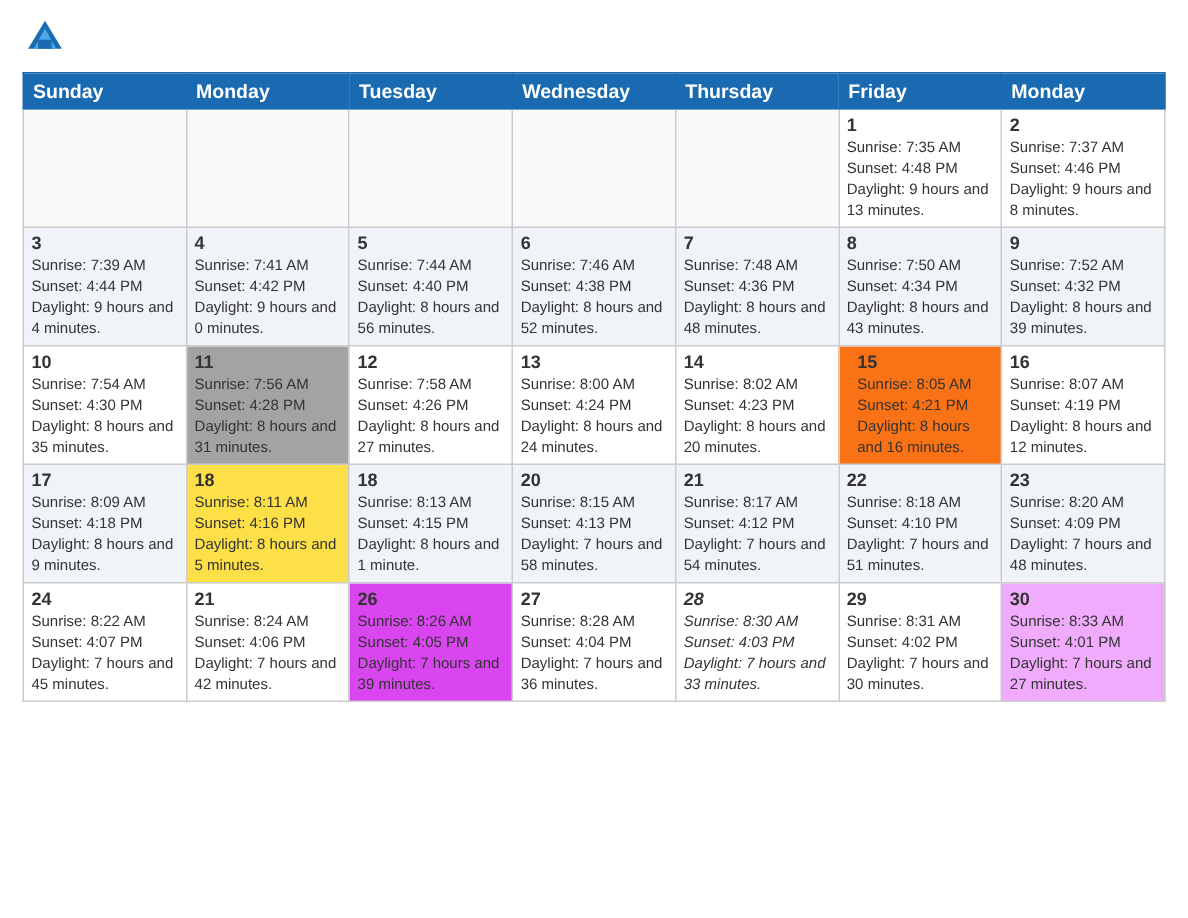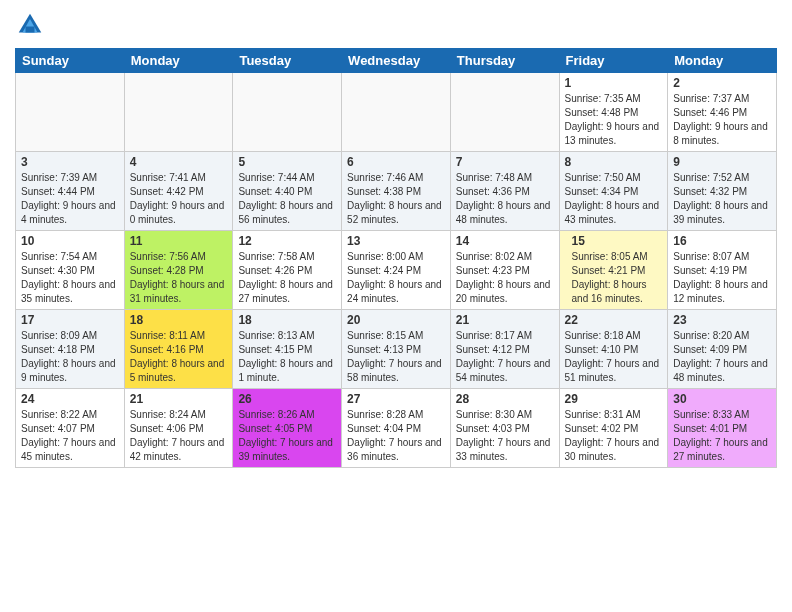--- a/index.html
+++ b/index.html
@@ -159,29 +159,29 @@
           <td style="background: rgb(240, 244, 248);"><span class="day-num">7</span>
         <span class="day-info">Sunrise: 7:48 AM<br>Sunset: 4:36 PM<br>Daylight: 8 hours and 48 minutes.</span></td>
           <td style="background: rgb(240, 244, 248);"><span class="day-num">8</span>
         <span class="day-info">Sunrise: 7:50 AM<br>Sunset: 4:34 PM<br>Daylight: 8 hours and 43 minutes.</span></td>
           <td style="background: rgb(240, 244, 248);"><span class="day-num">9</span>
         <span class="day-info">Sunrise: 7:52 AM<br>Sunset: 4:32 PM<br>Daylight: 8 hours and 39 minutes.</span></td>
         </tr>
         <tr>
           <td style="background: rgb(255, 255, 255); margin-left: 40px;"><span class="day-num">10</span>
         <span class="day-info">Sunrise: 7:54 AM<br>Sunset: 4:30 PM<br>Daylight: 8 hours and 35 minutes.</span></td>
-          <td style="background: #bef264; margin-top: 40px;"><span class="day-num">11</span>
+          <td style="background: #a3a3a3; margin-top: 40px;"><span class="day-num">11</span>
         <span class="day-info">Sunrise: 7:56 AM<br>Sunset: 4:28 PM<br>Daylight: 8 hours and 31 minutes.</span></td>
           <td style="background: rgb(255, 255, 255);"><span class="day-num">12</span>
         <span class="day-info">Sunrise: 7:58 AM<br>Sunset: 4:26 PM<br>Daylight: 8 hours and 27 minutes.</span></td>
           <td style="background: rgb(255, 255, 255);"><span class="day-num">13</span>
         <span class="day-info">Sunrise: 8:00 AM<br>Sunset: 4:24 PM<br>Daylight: 8 hours and 24 minutes.</span></td>
           <td style="background: rgb(255, 255, 255);"><span class="day-num">14</span>
         <span class="day-info">Sunrise: 8:02 AM<br>Sunset: 4:23 PM<br>Daylight: 8 hours and 20 minutes.</span></td>
-          <td style="background: #fef9c3; padding-left: 12px;"><span class="day-num">15</span>
+          <td style="background: #f97316; padding-left: 12px;"><span class="day-num">15</span>
         <span class="day-info">Sunrise: 8:05 AM<br>Sunset: 4:21 PM<br>Daylight: 8 hours and 16 minutes.</span></td>
           <td style="background: rgb(255, 255, 255);"><span class="day-num">16</span>
         <span class="day-info">Sunrise: 8:07 AM<br>Sunset: 4:19 PM<br>Daylight: 8 hours and 12 minutes.</span></td>
         </tr>
         <tr>
           <td style="background: rgb(240, 244, 248);"><span class="day-num">17</span>
         <span class="day-info">Sunrise: 8:09 AM<br>Sunset: 4:18 PM<br>Daylight: 8 hours and 9 minutes.</span></td>
           <td style="background: #fde047;"><span class="day-num">18</span>
         <span class="day-info">Sunrise: 8:11 AM<br>Sunset: 4:16 PM<br>Daylight: 8 hours and 5 minutes.</span></td>
           <td style="background: rgb(240, 244, 248);"><span class="day-num">18</span>
@@ -197,21 +197,21 @@
         </tr>
         <tr>
           <td style="background: rgb(255, 255, 255);"><span class="day-num">24</span>
         <span class="day-info">Sunrise: 8:22 AM<br>Sunset: 4:07 PM<br>Daylight: 7 hours and 45 minutes.</span></td>
           <td style="background: rgb(255, 255, 255);"><span class="day-num">21</span>
         <span class="day-info">Sunrise: 8:24 AM<br>Sunset: 4:06 PM<br>Daylight: 7 hours and 42 minutes.</span></td>
           <td style="background: #d946ef;"><span class="day-num">26</span>
         <span class="day-info">Sunrise: 8:26 AM<br>Sunset: 4:05 PM<br>Daylight: 7 hours and 39 minutes.</span></td>
           <td style="background: rgb(255, 255, 255);"><span class="day-num">27</span>
         <span class="day-info">Sunrise: 8:28 AM<br>Sunset: 4:04 PM<br>Daylight: 7 hours and 36 minutes.</span></td>
-          <td style="background: rgb(255, 255, 255);"><span class="day-num">28</span>
+          <td style="background: rgb(255, 255, 255); font-style: italic;"><span class="day-num">28</span>
         <span class="day-info">Sunrise: 8:30 AM<br>Sunset: 4:03 PM<br>Daylight: 7 hours and 33 minutes.</span></td>
           <td style="background: rgb(255, 255, 255);"><span class="day-num">29</span>
         <span class="day-info">Sunrise: 8:31 AM<br>Sunset: 4:02 PM<br>Daylight: 7 hours and 30 minutes.</span></td>
           <td style="background: #f0abfc;"><span class="day-num">30</span>
         <span class="day-info">Sunrise: 8:33 AM<br>Sunset: 4:01 PM<br>Daylight: 7 hours and 27 minutes.</span></td>
         </tr>
       </tbody>
   </table>
 </div>
 

